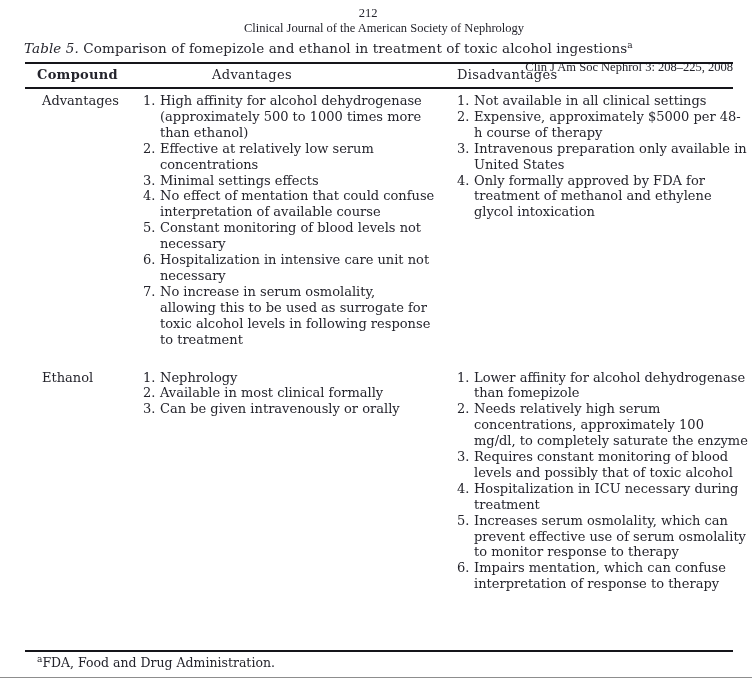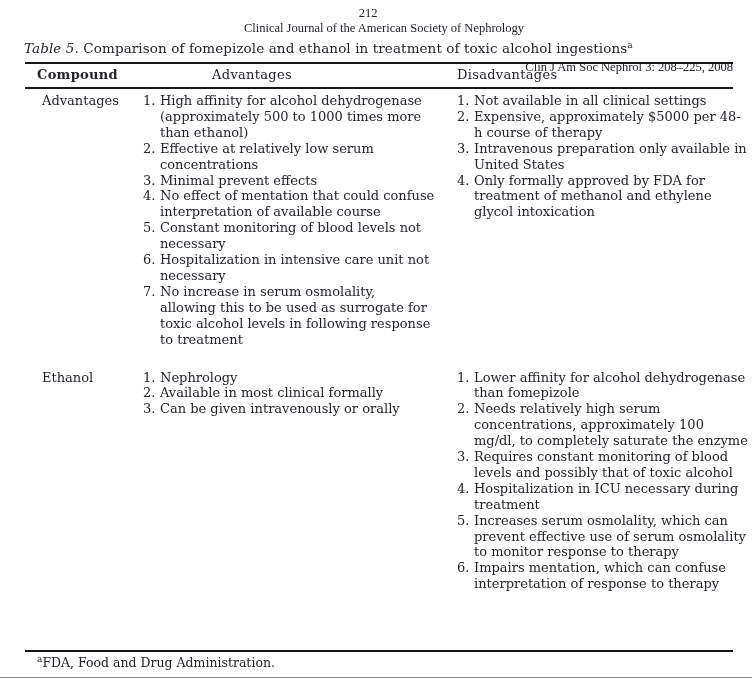--- a/index.html
+++ b/index.html
@@ -128,21 +128,21 @@
           <div class="li">
             <span class="num">1.</span>
             <span class="txt">High affinity for alcohol dehydrogenase (approximately 500 to 1000 times more than ethanol)</span>
           </div>
           <div class="li">
             <span class="num">2.</span>
             <span class="txt">Effective at relatively low serum concentrations</span>
           </div>
           <div class="li">
             <span class="num">3.</span>
-            <span class="txt">Minimal prevent effects</span>
+            <span class="txt">Minimal settings effects</span>
           </div>
           <div class="li">
             <span class="num">4.</span>
             <span class="txt">No effect of mentation that could confuse interpretation of available course</span>
           </div>
           <div class="li">
             <span class="num">5.</span>
             <span class="txt">Constant monitoring of blood levels not necessary</span>
           </div>
           <div class="li">

